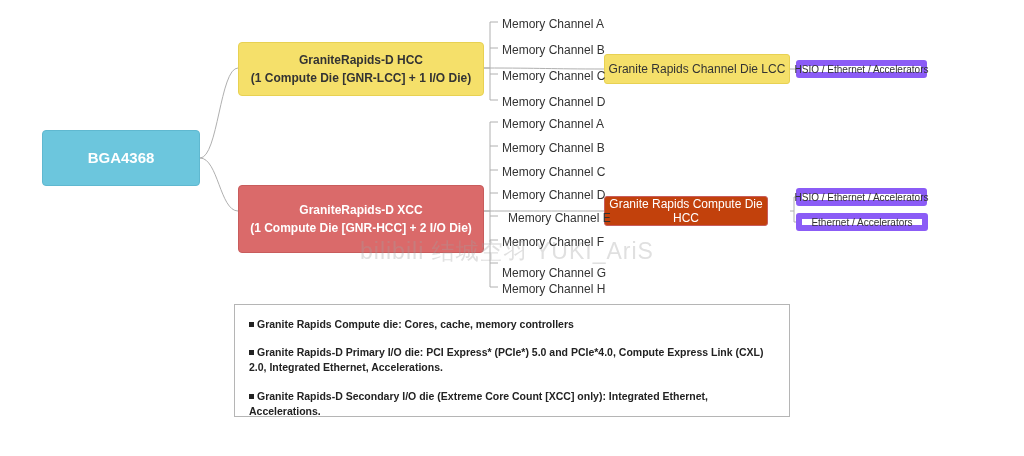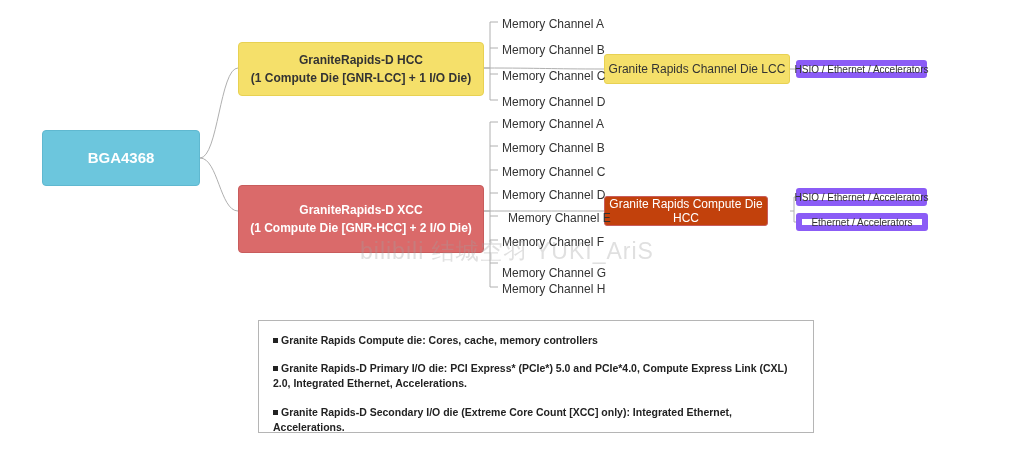--- a/index.html
+++ b/index.html
@@ -118,28 +118,27 @@
     position: absolute;
     font-size: 12px;
     color: #333333;
     white-space: nowrap;
     line-height: 1;
   }
 
   .legend {
     position: absolute;
     left: 234px;
-    top: 320px;
+    top: 304px;
     width: 556px;
     height: 113px;
     box-sizing: border-box;
     border: 1px solid #b5b5b5;
     background: #ffffff;
     padding: 12px 14px;
-    margin-left: 24px;
   }
   .legend-item {
     font-size: 10.5px;
     font-weight: bold;
     color: #222222;
     line-height: 1.45;
     margin-bottom: 13px;
   }
   .legend-item:last-child { margin-bottom: 0; }
   .bullet {

